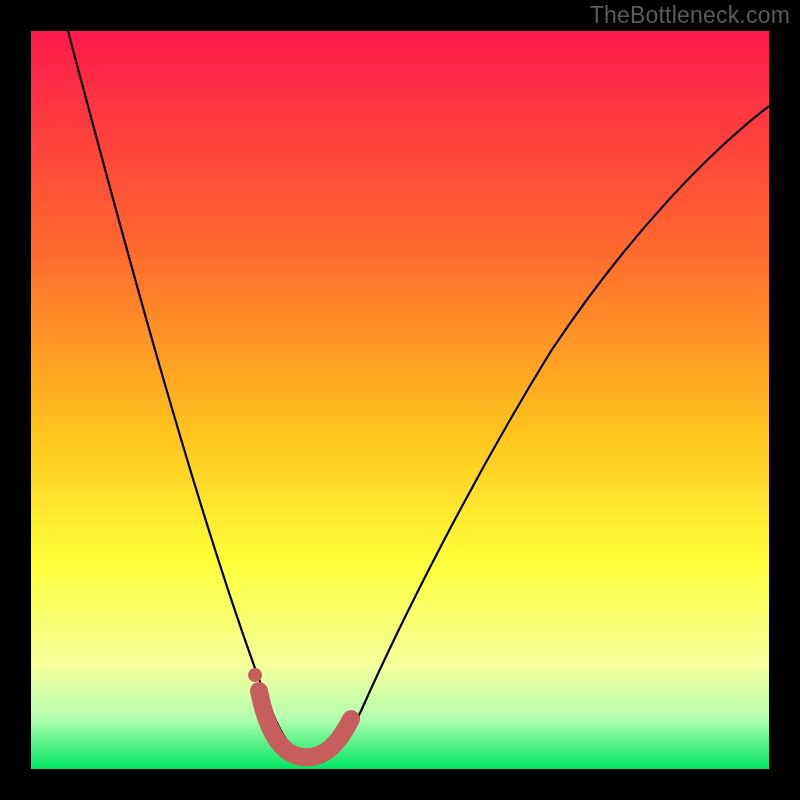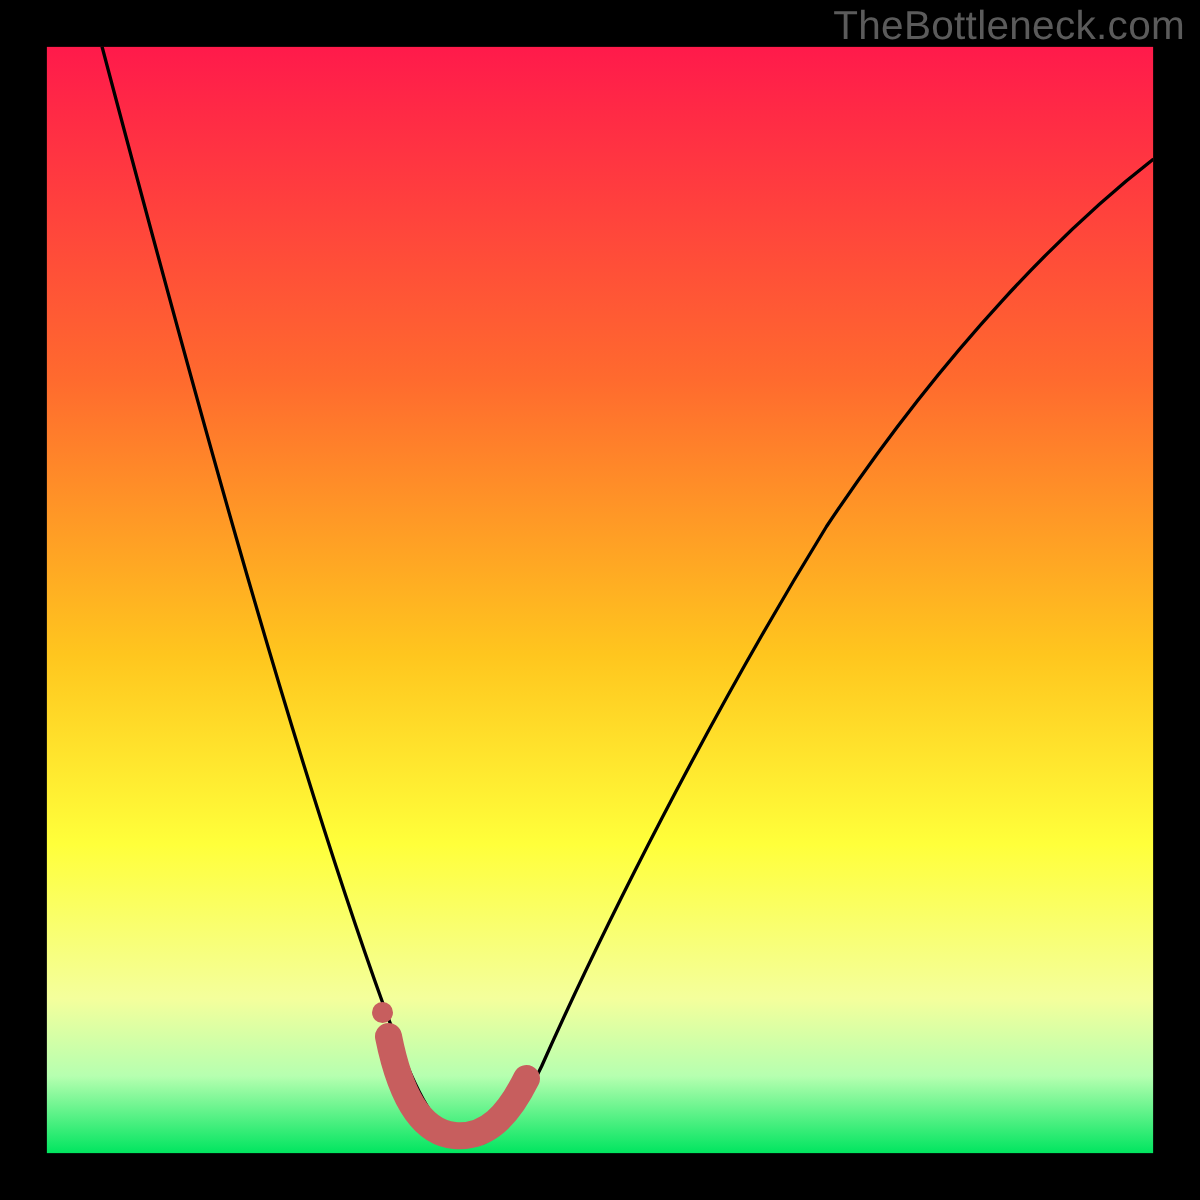--- a/index.html
+++ b/index.html
@@ -15,21 +15,21 @@
     position: absolute;
     left: 0; top: 0;
     width: 800px; height: 800px;
     background: #000;
   }
   .watermark {
     position: absolute;
     top: 2px;
     right: 10px;
     color: #5b5b5b;
-    font-size: 27px;
+    font-size: 23px;
     font-weight: 400;
     letter-spacing: 0.2px;
     z-index: 50;
   }
   .plot-area {
     position: absolute;
     left: 31px;
     top: 31px;
     width: 738px;
     height: 738px;

